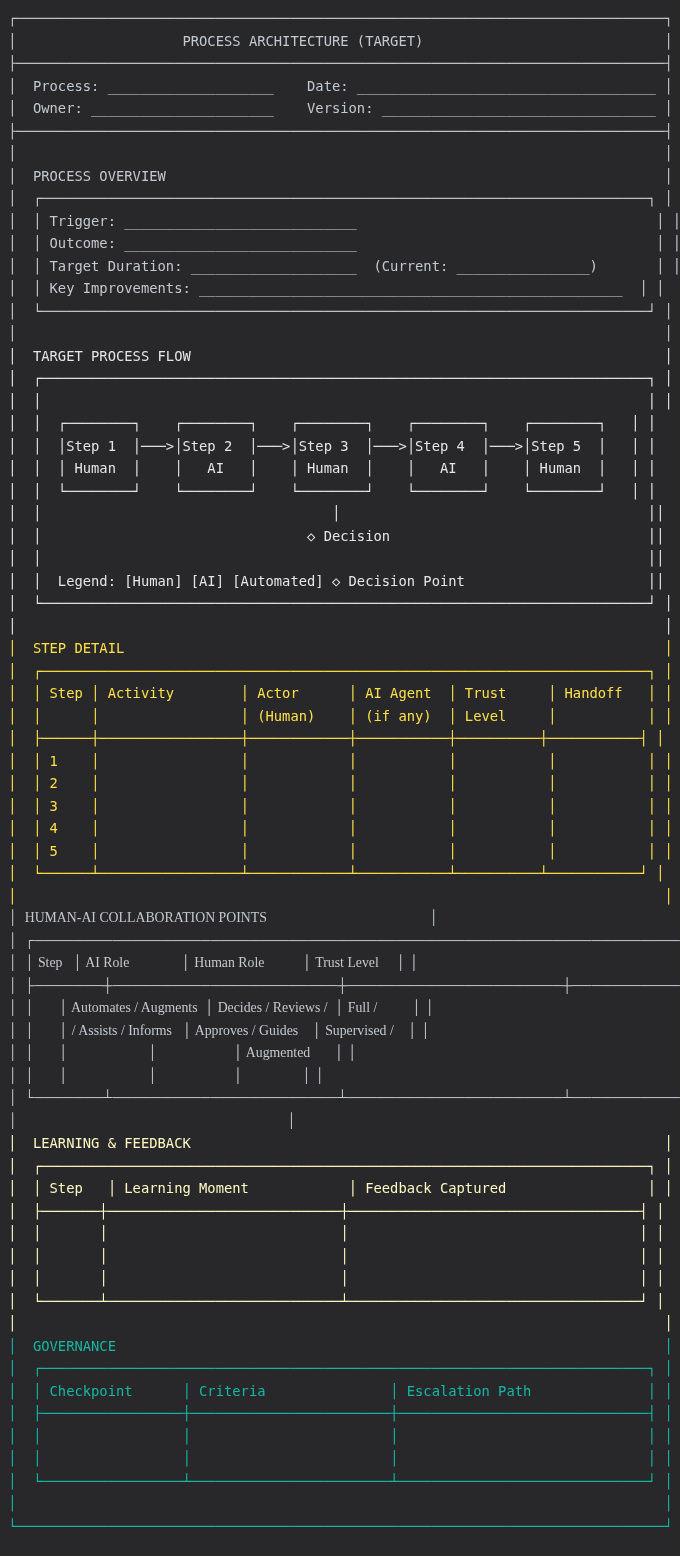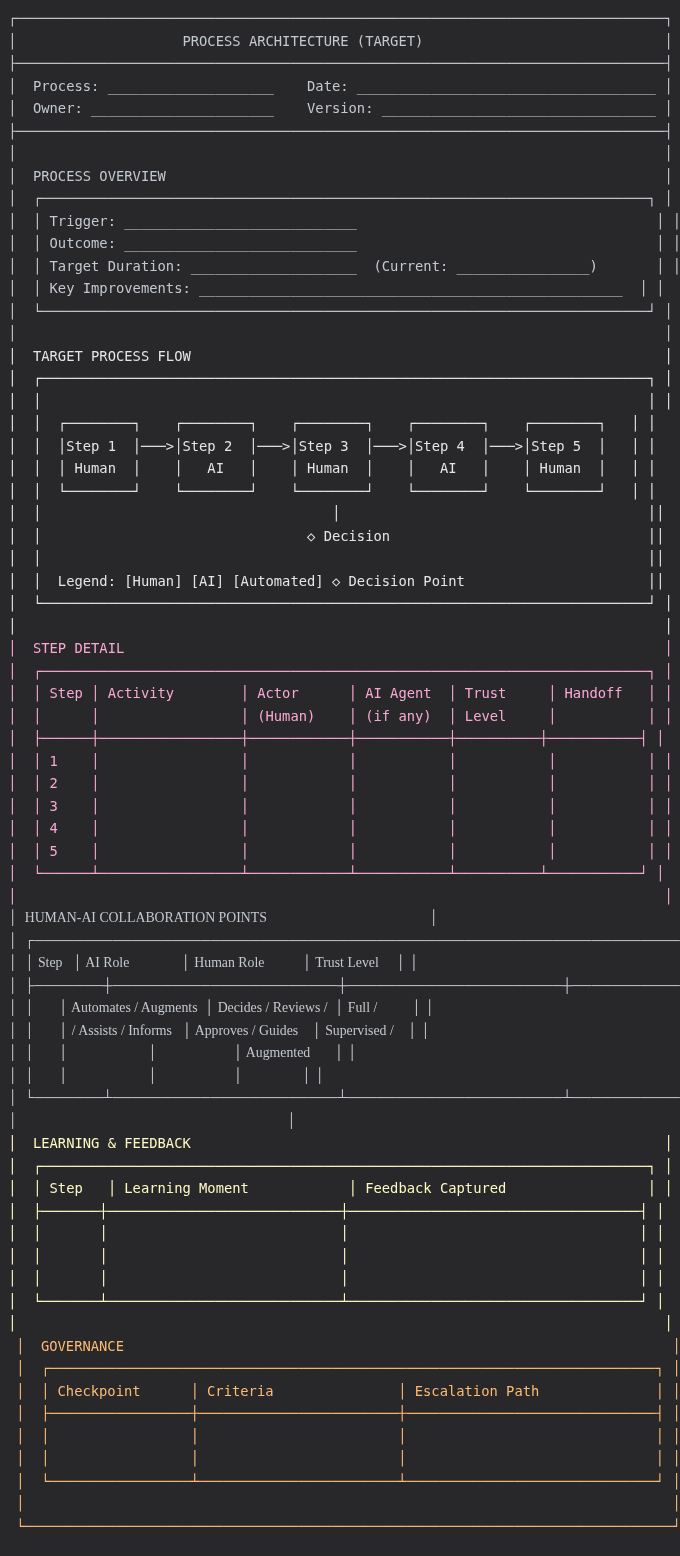--- a/index.html
+++ b/index.html
@@ -47,21 +47,21 @@
 │  │  ┌────────┐    ┌────────┐    ┌────────┐    ┌────────┐    ┌────────┐   │ │
 │  │  │Step 1  │───&gt;│Step 2  │───&gt;│Step 3  │───&gt;│Step 4  │───&gt;│Step 5  │   │ │
 │  │  │ Human  │    │   AI   │    │ Human  │    │   AI   │    │ Human  │   │ │
 │  │  └────────┘    └────────┘    └────────┘    └────────┘    └────────┘   │ │
 │  │                                   │                                     ││
 │  │                                ◇ Decision                               ││
 │  │                                                                         ││
 │  │  Legend: [Human] [AI] [Automated] ◇ Decision Point                      ││
 │  └─────────────────────────────────────────────────────────────────────────┘ │
 │                                                                              │</pre>
-  <pre class="art" style="color: #f9a8d4;">│  STEP DETAIL                                                                 │
+  <pre class="art" style="color: #fde047;">│  STEP DETAIL                                                                 │
 │  ┌─────────────────────────────────────────────────────────────────────────┐ │
 │  │ Step │ Activity        │ Actor      │ AI Agent  │ Trust     │ Handoff   │ │
 │  │      │                 │ (Human)    │ (if any)  │ Level     │           │ │
 │  ├──────┼─────────────────┼────────────┼───────────┼──────────┼───────────┤ │
 │  │ 1    │                 │            │           │           │           │ │
 │  │ 2    │                 │            │           │           │           │ │
 │  │ 3    │                 │            │           │           │           │ │
 │  │ 4    │                 │            │           │           │           │ │
 │  │ 5    │                 │            │           │           │           │ │
 │  └──────┴─────────────────┴────────────┴───────────┴──────────┴───────────┘ │
@@ -78,21 +78,21 @@
 │                                                                              │</pre>
   <pre class="art" style="color: #fef9c3;">│  LEARNING &amp; FEEDBACK                                                         │
 │  ┌─────────────────────────────────────────────────────────────────────────┐ │
 │  │ Step   │ Learning Moment            │ Feedback Captured                 │ │
 │  ├───────┼────────────────────────────┼───────────────────────────────────┤ │
 │  │       │                            │                                   │ │
 │  │       │                            │                                   │ │
 │  │       │                            │                                   │ │
 │  └───────┴────────────────────────────┴───────────────────────────────────┘ │
 │                                                                              │</pre>
-  <pre class="art" style="color: #fdba74; margin-left: 8px;">│  GOVERNANCE                                                                  │
+  <pre class="art" style="color: #14b8a6;">│  GOVERNANCE                                                                  │
 │  ┌─────────────────────────────────────────────────────────────────────────┐ │
 │  │ Checkpoint      │ Criteria               │ Escalation Path              │ │
 │  ├─────────────────┼────────────────────────┼──────────────────────────────┤ │
 │  │                 │                        │                              │ │
 │  │                 │                        │                              │ │
 │  └─────────────────┴────────────────────────┴──────────────────────────────┘ │
 │                                                                              │
 └──────────────────────────────────────────────────────────────────────────────┘</pre>
 </div>
 

